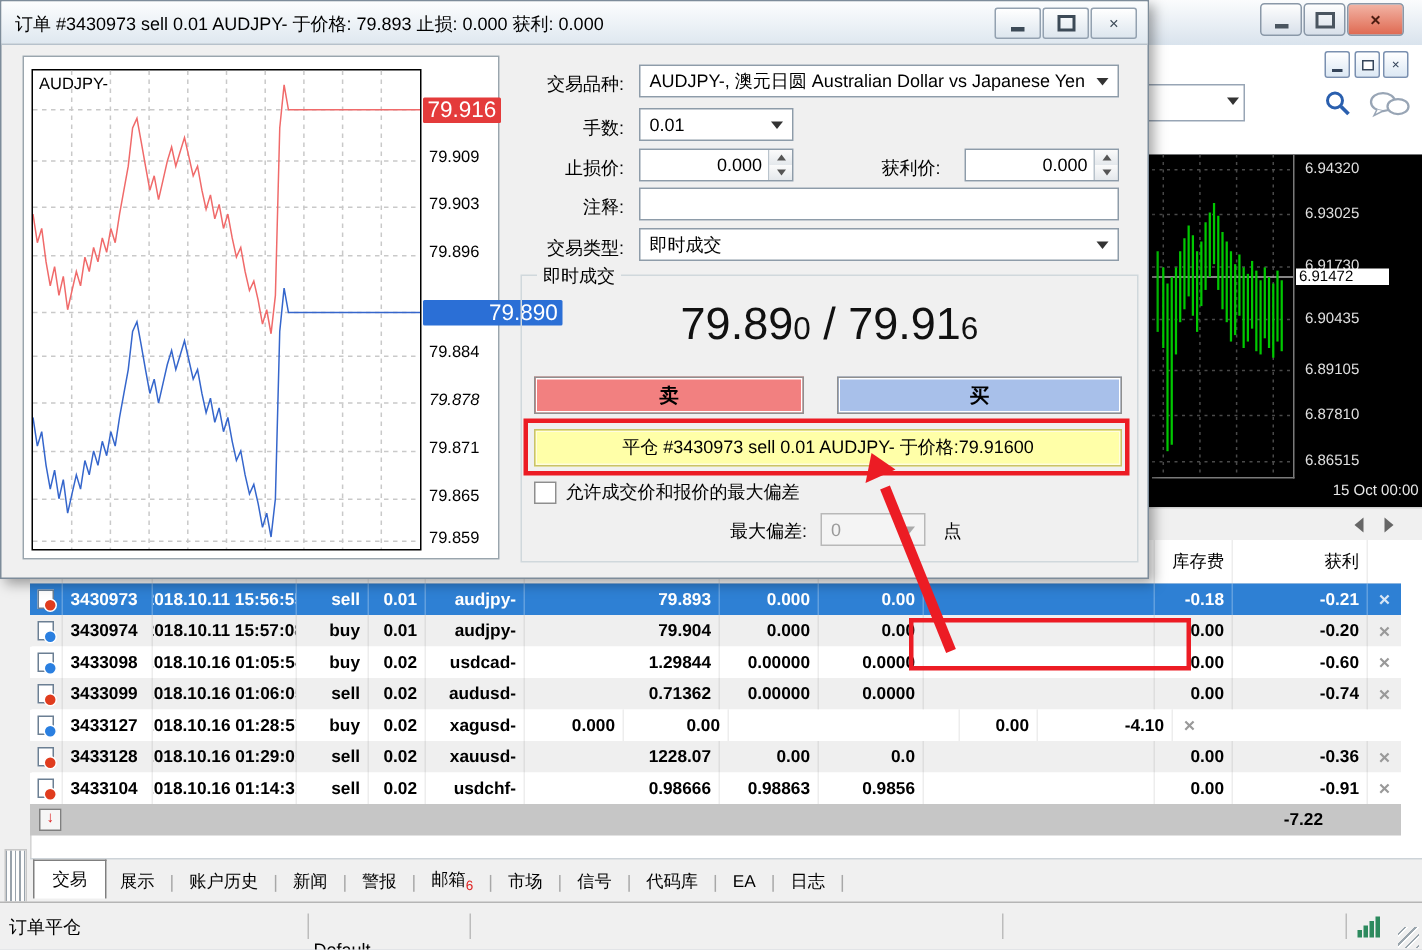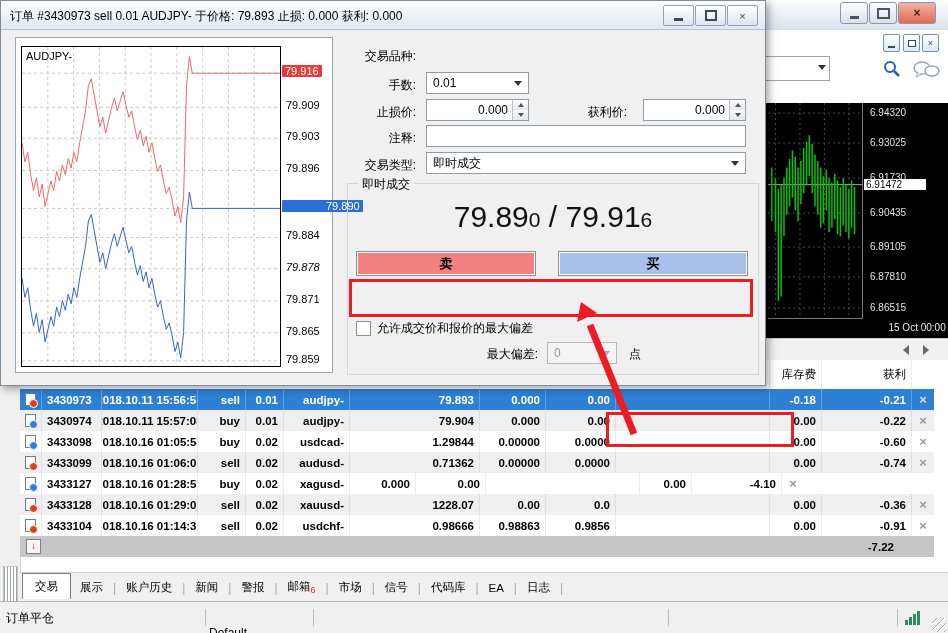--- a/index.html
+++ b/index.html
@@ -65,21 +65,21 @@
   .c-swap{width:52px;justify-content:flex-end;}
   .c-profit{width:90px;justify-content:flex-end;}
   .c-close{width:22px;justify-content:center;border-right:none;color:#999;font-size:13px;}
   .trow.selected .c-close{color:#d8e6f5;}
   .doc-icon{width:11px;height:13px;background:#fff;border:1px solid #6b7f93;position:relative;box-sizing:border-box;}
   .doc-icon .dot{position:absolute;right:-3px;bottom:-3px;width:7px;height:7px;border-radius:50%;border:1px solid #fff;}
   .dot.sell{background:#e03c1e;}
   .dot.buy{background:#2a7fe0;}
   #balance-row{left:20px;top:176px;width:914px;height:21px;background:#c6c6c6;display:flex;align-items:center;font-weight:bold;font-size:11.5px;}
   #balance-icon{width:13px;height:13px;border:1px solid #7f7f7f;background:#f6f6f6;color:#d22;font-size:10px;line-height:12px;text-align:center;margin:0 5px 0 6px;font-weight:bold;}
-  #balance-profit{position:absolute;right:40px;}
+  #balance-profit{position:absolute;right:52px;}
 
   
   #tabs-bar{left:20px;top:212px;width:928px;height:29px;background:#f0f0f0;border-top:1px solid #cdd3d8;display:flex;align-items:center;}
   .tab{padding:4px 9px;font-size:11.5px;white-space:nowrap;}
   .tab.active{background:#fff;border:1px solid #7f7f7f;border-bottom:none;padding:5px 12px;margin-left:2px;position:relative;top:-2px;}
   .tab-sep{color:#a8a8a8;padding:0 1px;}
   .tab sub{color:#e02020;font-size:9px;}
 
   
   #status-bar{left:0;top:241px;width:948px;height:32px;background:#f0f0f0;border-top:1px solid #b5b5b5;}
@@ -99,21 +99,21 @@
           background:linear-gradient(#ffffff,#dde6ee);display:flex;align-items:center;justify-content:center;color:#3c4a57;font-size:11px;}
   .dlgbtn .bar{width:9px;height:3px;background:#3c4a57;margin-top:8px;}
   .dlgbtn .box{width:8px;height:7px;border:2px solid #3c4a57;}
 
   
   #chart-panel{left:14px;top:36px;width:318px;height:336px;background:#fff;border:1px solid #9aa5ad;box-sizing:border-box;}
   #dlg-plot{left:5px;top:8px;width:258px;height:319px;border:1px solid #000;box-sizing:content-box;}
   #dlg-symbol{position:absolute;left:10px;top:12px;font-size:11px;z-index:3;}
   #dlg-scale{left:266px;top:8px;width:50px;height:319px;}
   .sc-label{position:absolute;left:4px;font-size:11px;white-space:nowrap;}
-  .sc-badge{left:0;padding:0 3px;color:#fff;font-size:11px;border-radius:1px;}
+  .sc-badge{left:0;padding:0 3px;color:#fff;font-size:15px;border-radius:1px;}
   .sc-badge.ask{background:#e43b3b;}
   .sc-badge.bid{background:#2b6fd6;}
 
   
   .flabel{position:absolute;font-size:12px;text-align:right;width:72px;}
   .combo{position:absolute;border:1px solid #8e9ca9;background:#fff;box-sizing:border-box;display:flex;align-items:center;}
   .combo .val{flex:1;padding:0 6px;white-space:nowrap;overflow:hidden;font-size:12px;}
   .combo .dd{width:0;height:0;border-left:4px solid transparent;border-right:4px solid transparent;border-top:5px solid #333;margin-right:6px;}
   .spin{position:absolute;border:1px solid #8e9ca9;background:#fff;box-sizing:border-box;display:flex;align-items:center;}
   .spin .val{flex:1;text-align:right;padding:0 4px;font-size:12px;}
@@ -316,21 +316,21 @@
           <div class="tcell c-order">3430974</div>
           <div class="tcell c-time">2018.10.11 15:57:08</div>
           <div class="tcell c-type">buy</div>
           <div class="tcell c-lots">0.01</div>
           <div class="tcell c-symbol">audjpy-</div>
           <div class="tcell c-price">79.904</div>
           <div class="tcell c-sl">0.000</div>
           <div class="tcell c-tp">0.00</div>
           <div class="tcell c-fill"></div>
           <div class="tcell c-swap">0.00</div>
-          <div class="tcell c-profit">-0.22</div>
+          <div class="tcell c-profit">-0.20</div>
           <div class="tcell c-close">×</div>
         </div>
         <div class="trow">
           <div class="tcell c-icon">
             <div class="doc-icon">
               <div class="dot buy"></div>
             </div>
           </div>
           <div class="tcell c-order">3433098</div>
           <div class="tcell c-time">2018.10.16 01:05:54</div>
@@ -512,20 +512,24 @@
           <div class="sc-label sc-badge bid" style="top: calc(50.6% - 7px); padding-left: 44px;">79.890</div>
           <div class="sc-label" style="top: calc(59.7% - 7px);">79.884</div>
           <div class="sc-label" style="top: calc(69.5% - 7px); font-style: italic;">79.878</div>
           <div class="sc-label" style="top: calc(79.6% - 7px);">79.871</div>
           <div class="sc-label" style="top: calc(89.6% - 7px);">79.865</div>
           <div class="sc-label" style="top: calc(98.4% - 7px);">79.859</div>
         </div>
     </div>
 
     <span class="flabel" style="left:343px;top:47px;">交易品种:</span>
+    <div class="combo" style="left:425px;top:42px;width:320px;height:22px;">
+      <span class="val">AUDJPY-, 澳元日圆 Australian Dollar vs Japanese Yen</span>
+        <span class="dd"></span>
+    </div>
     <span class="flabel" style="left:343px;top:76px;">手数:</span>
     <div class="combo" style="left:425px;top:71px;width:103px;height:22px;">
       <span class="val">0.01</span>
         <span class="dd"></span>
     </div>
     <span class="flabel" style="left:343px;top:103px;">止损价:</span>
     <div class="spin" style="left:425px;top:98px;width:103px;height:22px;">
       <span class="val">0.000</span>
       <span class="btns">
           <div>
@@ -556,20 +560,21 @@
         <span class="dd"></span>
     </div>
 
     <div id="exec-group" class="abs">
       <span id="exec-legend">即时成交</span>
       <div id="big-price">
         <span>79.89</span><span class="small">0</span><span> / </span><span>79.91</span><span class="small">6</span>
       </div>
       <div class="trade-btn" id="sell-btn">卖</div>
       <div class="trade-btn" id="buy-btn">买</div>
+      <div id="close-pos-btn">平仓 #3430973 sell 0.01 AUDJPY- 于价格:79.91600</div>
       <div id="dev-check-row">
         <span id="dev-checkbox"></span>
         <span>允许成交价和报价的最大偏差</span>
       </div>
       <div id="dev-row">
         <span id="dev-label">最大偏差:</span>
         <div class="combo" id="dev-combo">
           <span class="val">0</span>
             <span class="dd" style="border-top-color:#aaa;"></span>
         </div>

